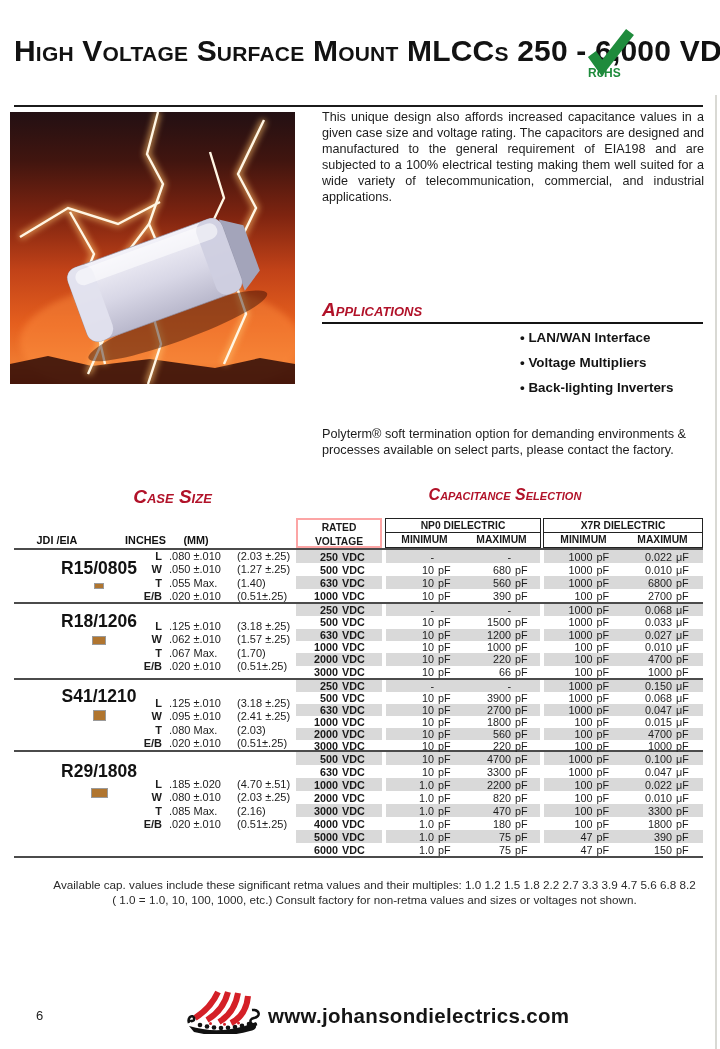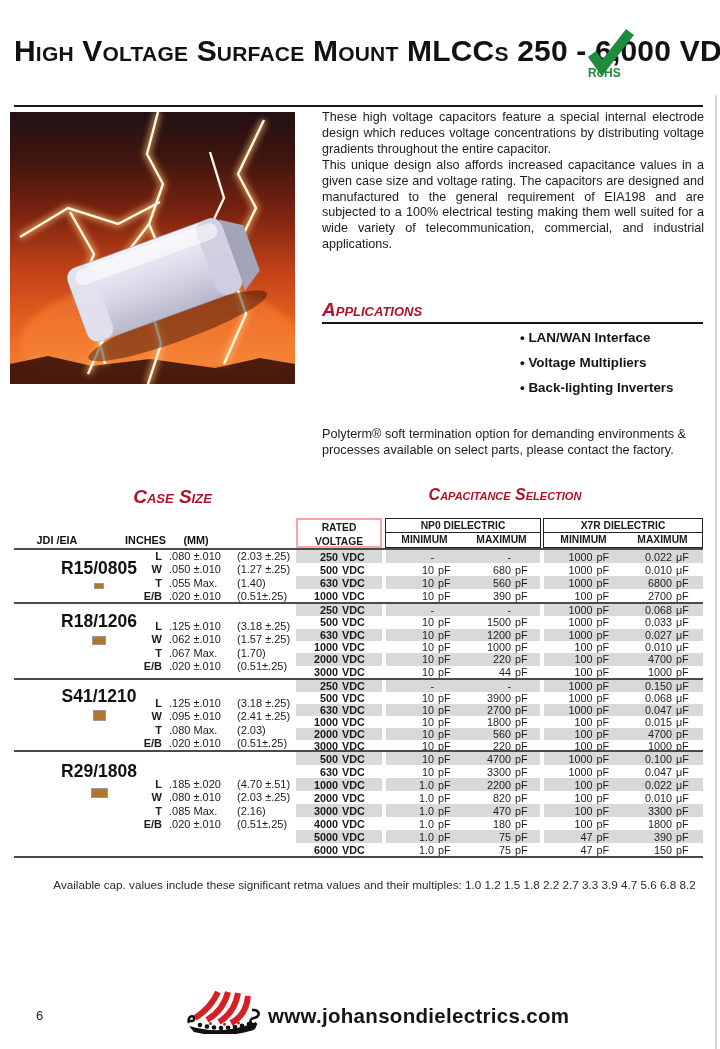--- a/index.html
+++ b/index.html
@@ -148,21 +148,20 @@
         <polygon points="75,-34 96,-20 96,28 75,42" fill="#a3a4ba"></polygon>
         <rect x="-88" y="-38" width="164" height="78" rx="11" fill="url(#capGrad)" stroke="#8f8fa4" stroke-width=".6"></rect>
         <rect x="-88" y="-38" width="27" height="78" rx="11" fill="#e2e1ee" opacity=".95"></rect>
         <rect x="49" y="-38" width="27" height="78" rx="11" fill="#cfcfe0" opacity=".95"></rect>
         <rect x="-80" y="-34" width="150" height="16" rx="8" fill="#ffffff" opacity=".55"></rect>
       </g>
     </svg>
   </div>
 
   <div class="intro" data-interactable="false">
-    <div data-interactable="false">These high voltage capacitors feature a special internal electrode design which reduces voltage concentrations by distributing voltage gradients throughout the entire capacitor.</div>
     <div data-interactable="false">This unique design also affords increased capacitance values in a given case size and voltage rating. The capacitors are designed and manufactured to the general requirement of EIA198 and are subjected to a 100% electrical testing making them well suited for a wide variety of telecommunication, commercial, and industrial applications.</div>
   </div>
 
   <div class="apps-head" data-interactable="false">Applications</div>
   <div class="apps-rule" data-interactable="false"></div>
   <div class="apps-col" style="left:520px" data-interactable="false">
       <ul id="apps-col2">
         <li data-interactable="false">LAN/WAN Interface</li>
         <li data-interactable="false">Voltage Multipliers</li>
         <li data-interactable="false">Back-lighting Inverters</li>
@@ -488,21 +487,21 @@
             <div class="strip s-volt" data-interactable="false">
               <span class="n" data-interactable="false">3000</span>
               <span class="u" data-interactable="false">VDC</span>
             </div>
             <div class="strip s-grp s-np0" data-interactable="false">
               <div class="s-cell" data-interactable="false">
                 <span class="n" data-interactable="false">10</span>
                 <span class="u" data-interactable="false">pF</span>
               </div>
               <div class="s-cell" data-interactable="false">
-                <span class="n" data-interactable="false">44</span>
+                <span class="n" data-interactable="false">66</span>
                 <span class="u" data-interactable="false">pF</span>
               </div>
             </div>
             <div class="strip s-grp s-x7r" data-interactable="false">
               <div class="s-cell" data-interactable="false">
                 <span class="n" data-interactable="false">100</span>
                 <span class="u" data-interactable="false">pF</span>
               </div>
               <div class="s-cell" data-interactable="false">
                 <span class="n" data-interactable="false">1000</span>
@@ -929,20 +928,21 @@
                 <span class="u" data-interactable="false">pF</span>
               </div>
             </div>
           </div>
         </div>
       </div>
     </div>
 
   <div class="footnote" data-interactable="false">
     <div data-interactable="false">Available cap. values include these significant retma values and their multiples:  1.0  1.2  1.5  1.8  2.2  2.7  3.3  3.9  4.7  5.6  6.8  8.2</div>
+    <div data-interactable="false">( 1.0 = 1.0, 10, 100, 1000, etc.)    Consult factory for non-retma values and sizes or voltages not shown.</div>
   </div>
 
   <div class="page-num" data-interactable="false">6</div>
   <div class="logo" data-interactable="false">
     <svg width="76" height="44" viewBox="0 0 76 44">
       <g stroke="#d42027" stroke-width="6" fill="none">
         <path d="M34,2 C29,13 22,21 11,28"></path>
         <path d="M44,2 C41,14 35,23 23,30"></path>
         <path d="M54,3 C52,15 47,25 35,32"></path>
         <path d="M64,6 C63,17 59,27 47,33"></path>

